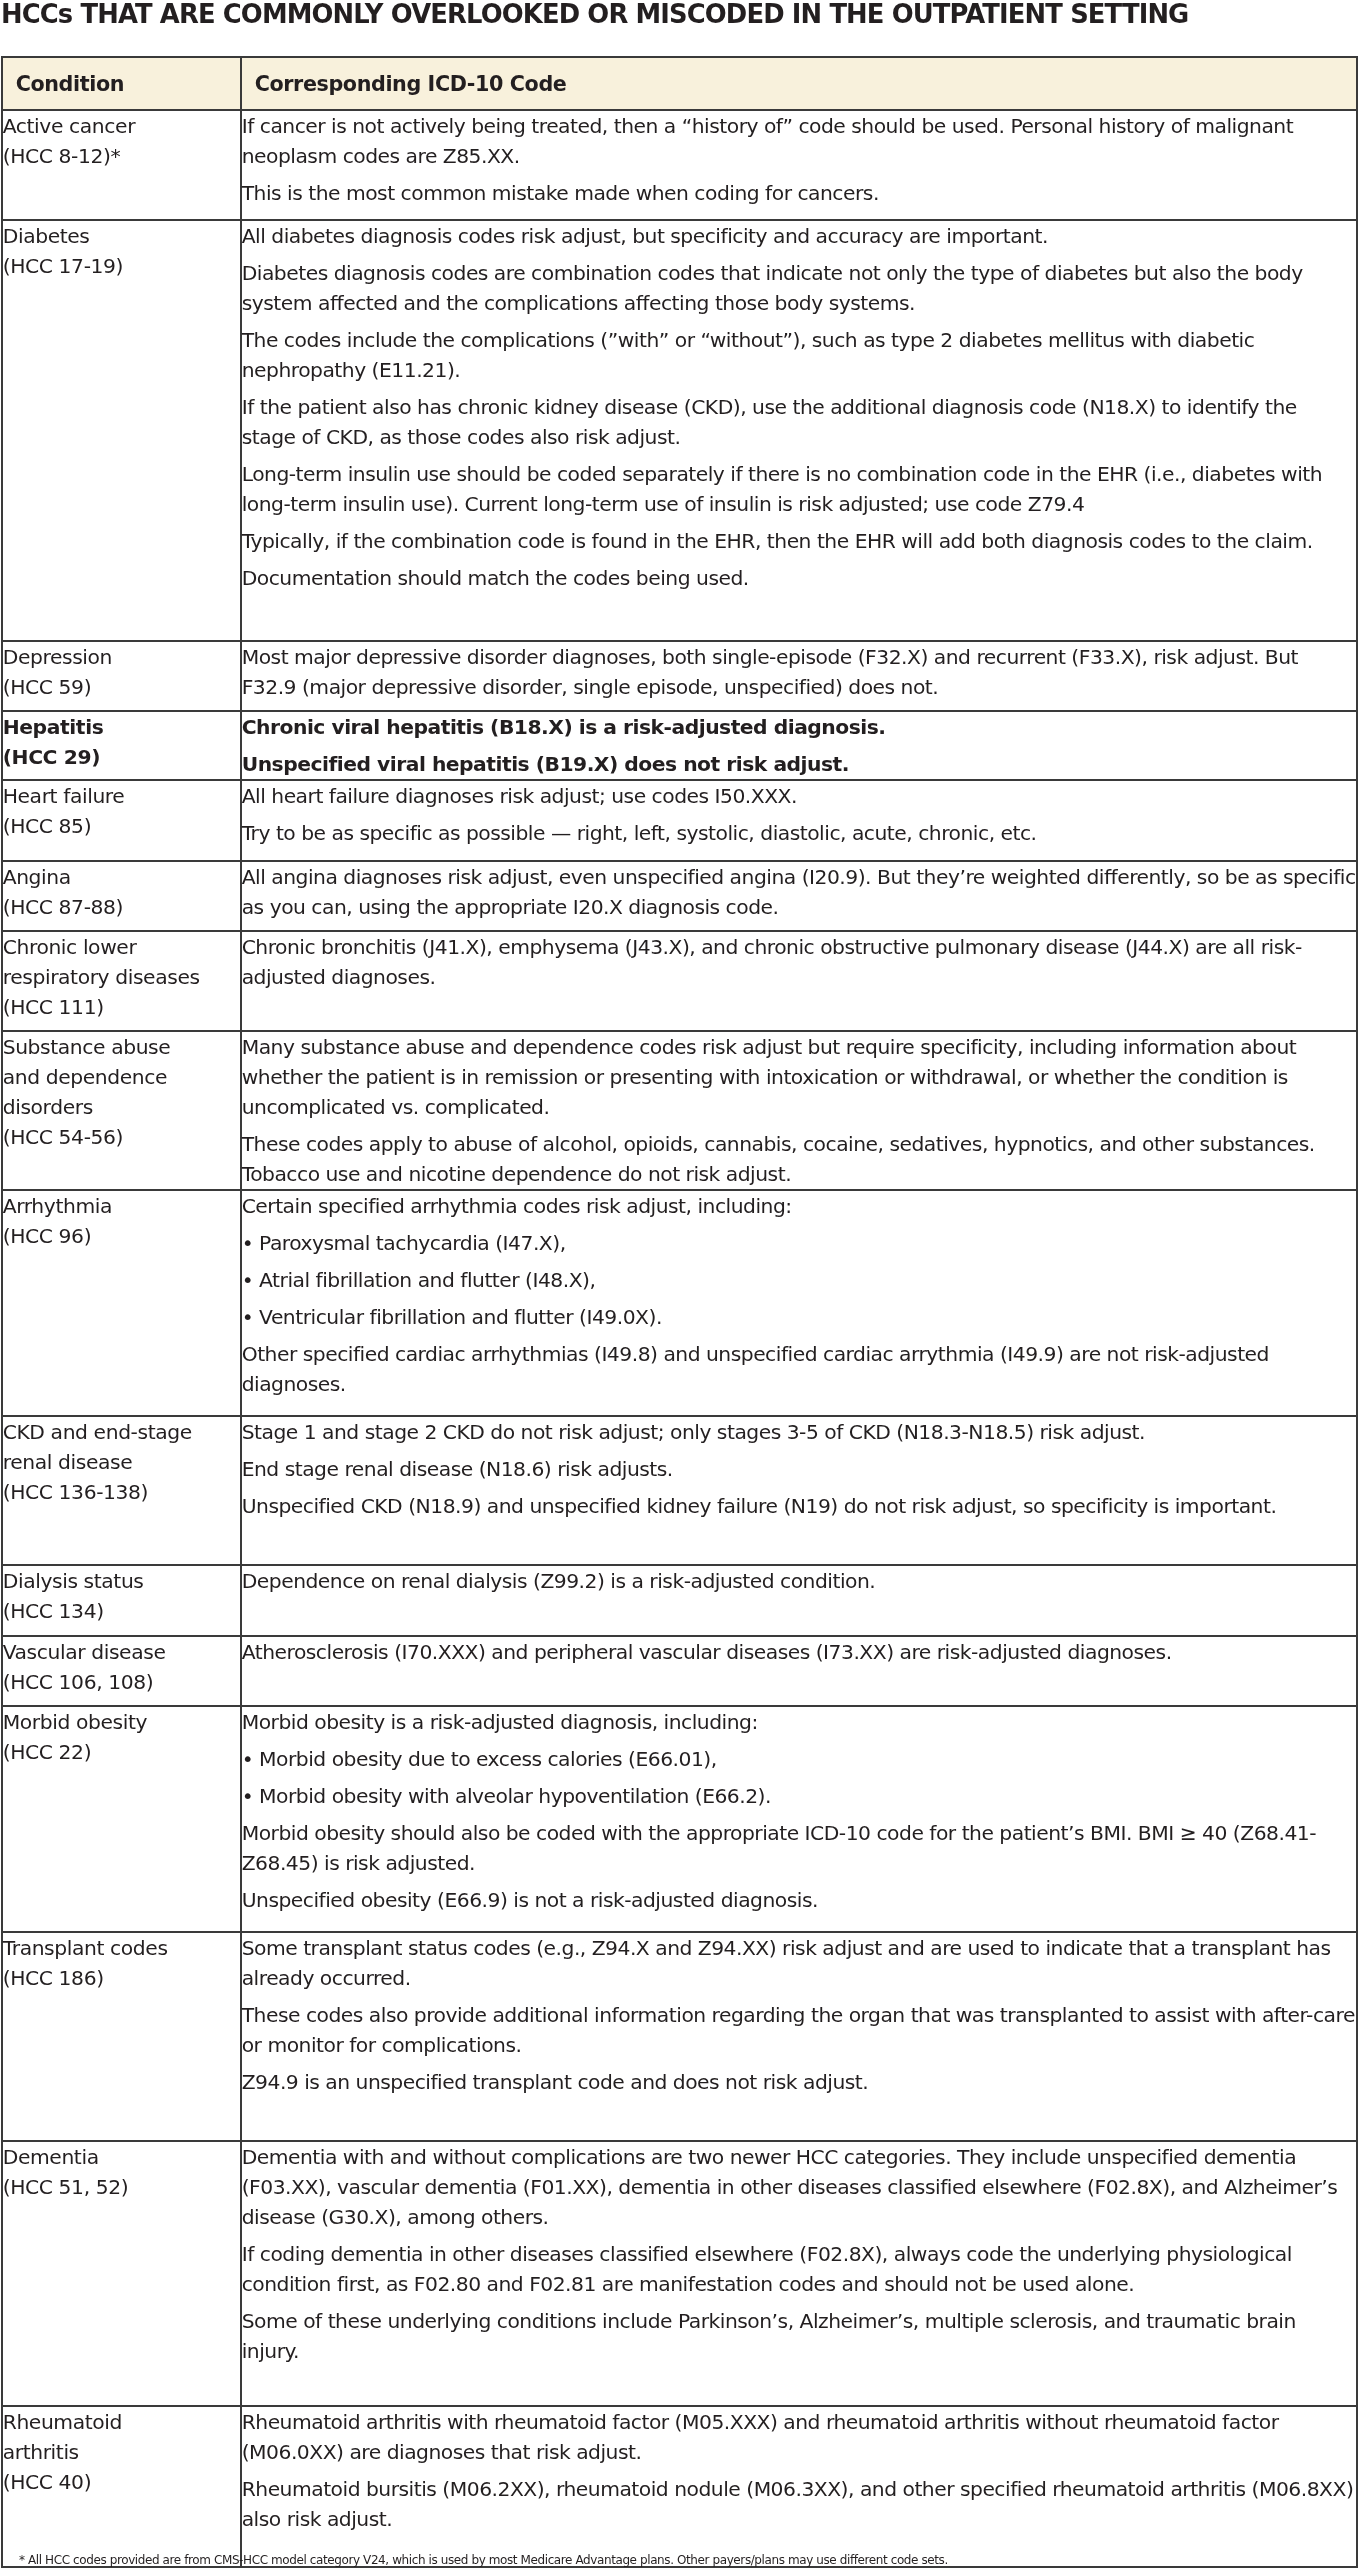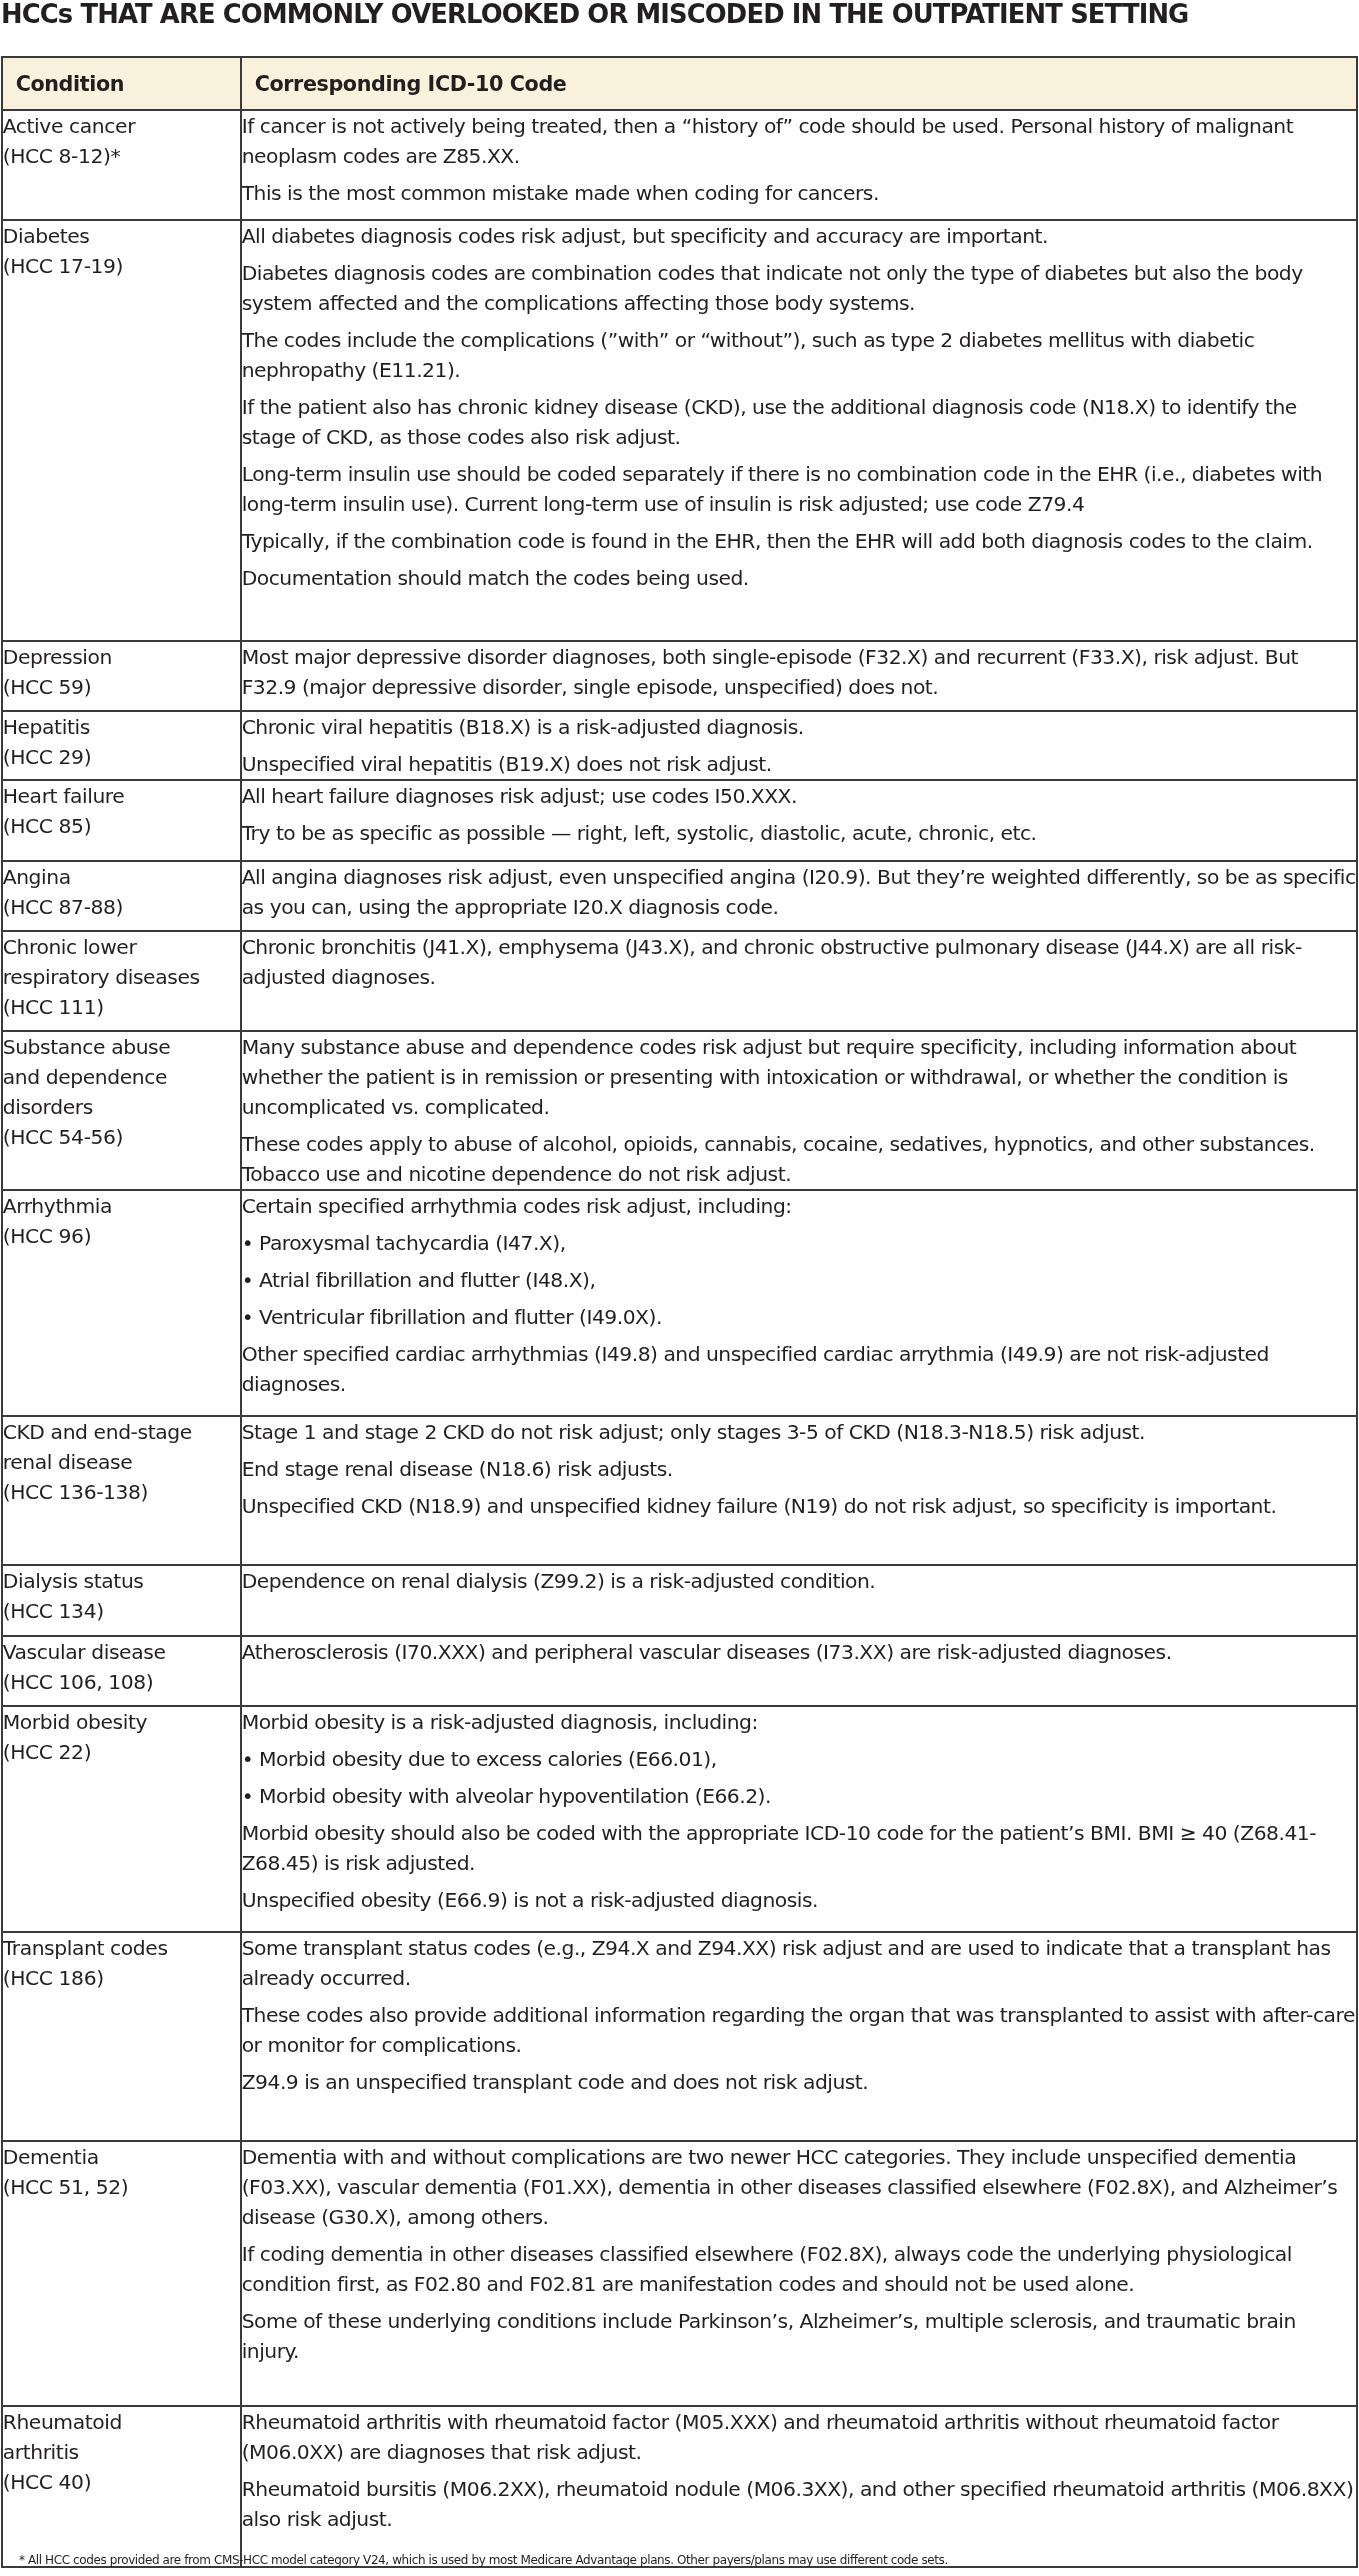--- a/index.html
+++ b/index.html
@@ -94,21 +94,21 @@
       </tr>
       <tr style="height: 70px;">
         <td class="cond">
           <div>Depression</div>
           <div>(HCC 59)</div>
         </td>
         <td class="code">
           <div class="p">Most major depressive disorder diagnoses, both single-episode (F32.X) and recurrent (F33.X), risk adjust. But F32.9 (major depressive disorder, single episode, unspecified) does not.</div>
         </td>
       </tr>
-      <tr style="height: 68px;">
+      <tr style="height: 68px; font-weight: bold;">
         <td class="cond">
           <div>Hepatitis</div>
           <div>(HCC 29)</div>
         </td>
         <td class="code">
           <div class="p">Chronic viral hepatitis (B18.X) is a risk-adjusted diagnosis.</div>
           <div class="p">Unspecified viral hepatitis (B19.X) does not risk adjust.</div>
         </td>
       </tr>
       <tr style="height: 81px;">

